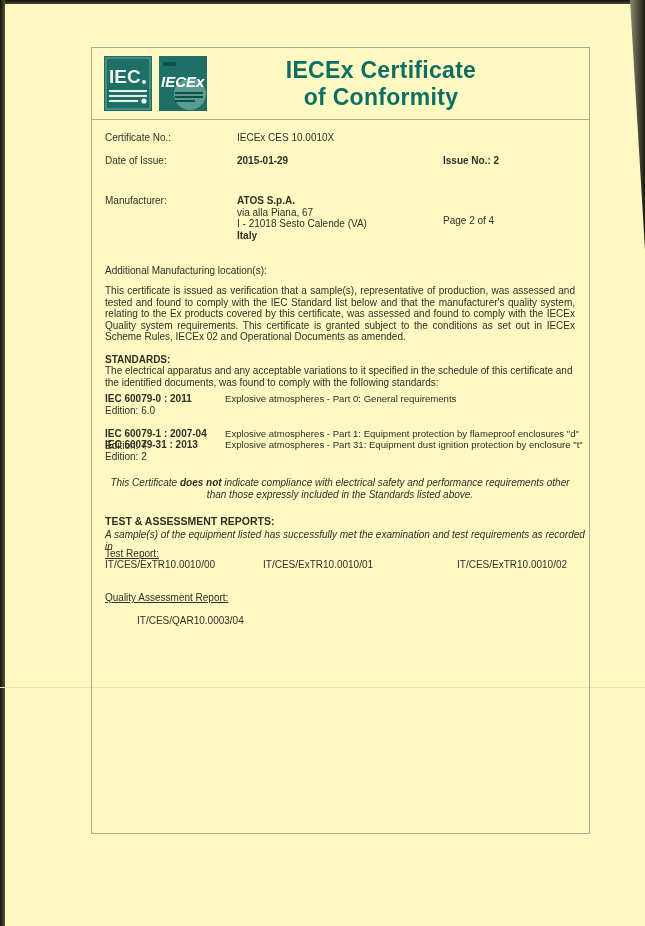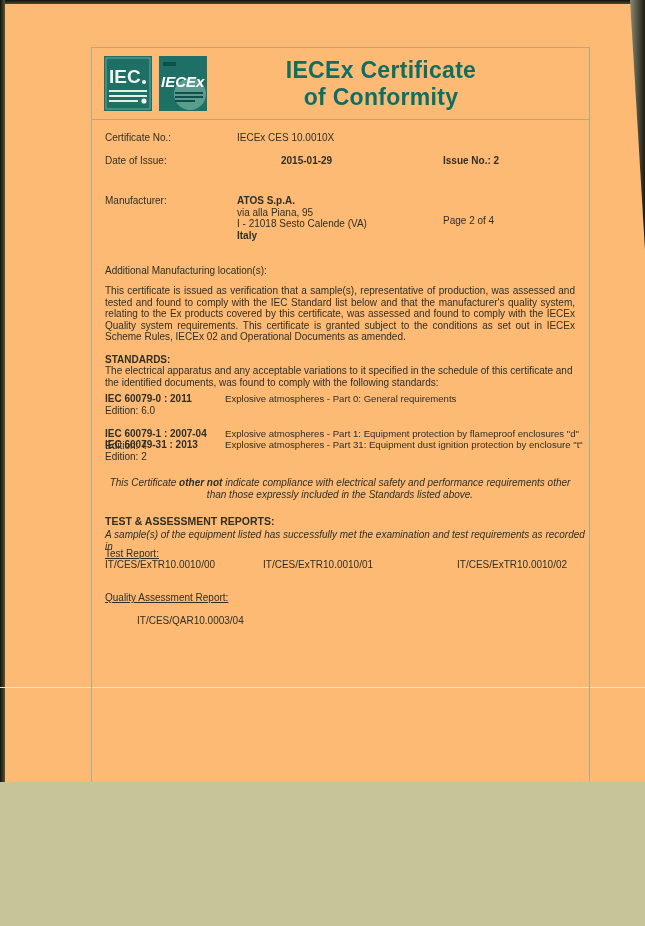--- a/index.html
+++ b/index.html
@@ -2,22 +2,22 @@
 <html><head>
 <meta charset="utf-8">
 <style>
   html,body{margin:0;padding:0;}
   body{
     width:645px;height:926px;
     font-family:"Liberation Sans", sans-serif;
     background:#c8c49a;
   }
   .page{
-    position:relative;width:645px;height:782px;
-    background:#fdba74;overflow:hidden;
+    position:relative;width:645px;height:926px;
+    background:#fef9c3;overflow:hidden;
   }
   
   .edge-left{position:absolute;left:0;top:0;width:5px;height:926px;
     background:linear-gradient(to right,#14130b,#55543a);}
   .edge-top{position:absolute;left:0;top:0;width:645px;height:4px;
     background:linear-gradient(to bottom,#14130b,#4a4932);}
   .edge-right-wedge{position:absolute;right:0;top:0;width:15px;height:250px;
     background:linear-gradient(to right,#8a8a74,#1c1b10);
     clip-path:polygon(0 0,100% 0,100% 100%);}
   .fold-line{position:absolute;left:0;top:687px;width:645px;height:1px;
@@ -33,21 +33,21 @@
   .title{flex:1;text-align:center;padding-right:34px;color:#0d6e63;
     font-weight:bold;font-size:23px;line-height:27px;letter-spacing:0.3px;}
 
   .cert-body{position:absolute;top:72px;left:0;right:0;bottom:0;
     font-size:10px;line-height:11.5px;color:#2f2f27;}
   .cert-body .abs{position:absolute;}
 
   .cno-label{top:12px;left:13px;}
   .cno-value{top:12px;left:145px;}
   .doi-label{top:35px;left:13px;}
-  .doi-value{top:35px;left:145px;font-weight:bold;margin-left:44px;}
+  .doi-value{top:35px;left:145px;font-weight:bold;}
   .issue-no{top:35px;left:351px;font-weight:bold;}
   .page-no{top:58px;left:351px;margin-top:37px;}
   .mfr-label{top:75px;left:13px;}
   .mfr-block{top:75px;left:145px;}
   .mfr-block .b{font-weight:bold;}
 
   .addl{top:145px;left:13px;}
   .verif{top:165px;left:13px;width:470px;text-align:justify;}
   .std-head{top:234px;left:13px;font-weight:bold;}
   .std-intro{top:245px;left:13px;width:470px;}
@@ -116,21 +116,21 @@
       <span class="abs cno-value">IECEx CES 10.0010X</span>
 
       <span class="abs doi-label">Date of Issue:</span>
       <span class="abs doi-value">2015-01-29</span>
       <span class="abs issue-no">Issue No.: 2</span>
       <span class="abs page-no">Page 2 of 4</span>
 
       <span class="abs mfr-label">Manufacturer:</span>
       <div class="abs mfr-block">
         <div class="b">ATOS S.p.A.</div>
-        <div>via alla Piana, 95</div>
+        <div>via alla Piana, 67</div>
         <div>I - 21018 Sesto Calende (VA)</div>
         <div class="b">Italy</div>
       </div>
 
       <span class="abs addl">Additional Manufacturing location(s):</span>
 
       <div class="abs verif">This certificate is issued as verification that a sample(s), representative of production, was assessed and tested and found to comply with the IEC Standard list below and that the manufacturer's quality system, relating to the Ex products covered by this certificate, was assessed and found to comply with the IECEx Quality system requirements. This certificate is granted subject to the conditions as set out in IECEx Scheme Rules, IECEx 02 and Operational Documents as amended.</div>
 
       <span class="abs std-head">STANDARDS:</span>
       <div class="abs std-intro">The electrical apparatus and any acceptable variations to it specified in the schedule of this certificate and the identified documents, was found to comply with the following standards:</div>
@@ -145,21 +145,21 @@
         <div class="edition">Edition: 4</div>
         <span class="desc">Explosive atmospheres - Part 1: Equipment protection by flameproof enclosures "d"</span>
       </div>
       <div class="abs std-row std-r3">
         <div class="code">IEC 60079-31 : 2013</div>
         <div class="edition">Edition: 2</div>
         <span class="desc">Explosive atmospheres - Part 31: Equipment dust ignition protection by enclosure "t"</span>
       </div>
 
       <div class="abs disclaimer">
-        <span>This Certificate </span><b>other not</b><span> indicate compliance with electrical safety and performance requirements other than those expressly included in the Standards listed above.</span>
+        <span>This Certificate </span><b>does not</b><span> indicate compliance with electrical safety and performance requirements other than those expressly included in the Standards listed above.</span>
       </div>
 
       <span class="abs tar-head">TEST &amp; ASSESSMENT REPORTS:</span>
       <span class="abs tar-intro">A sample(s) of the equipment listed has successfully met the examination and test requirements as recorded in</span>
 
       <span class="abs tr-label">Test Report:</span>
       <span class="abs tr-1">IT/CES/ExTR10.0010/00</span>
       <span class="abs tr-2">IT/CES/ExTR10.0010/01</span>
       <span class="abs tr-3">IT/CES/ExTR10.0010/02</span>
 

